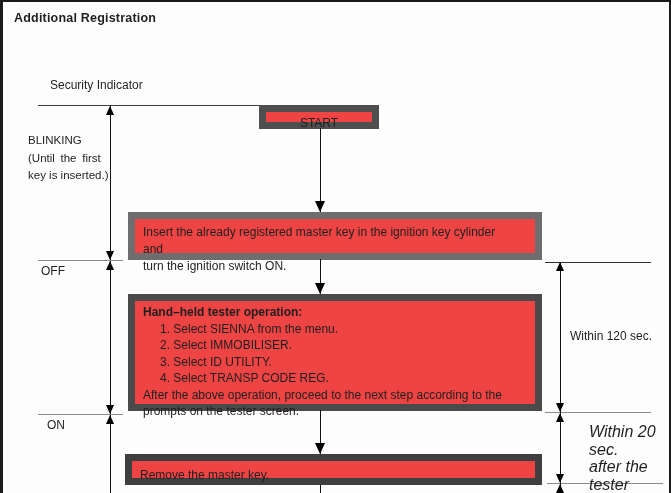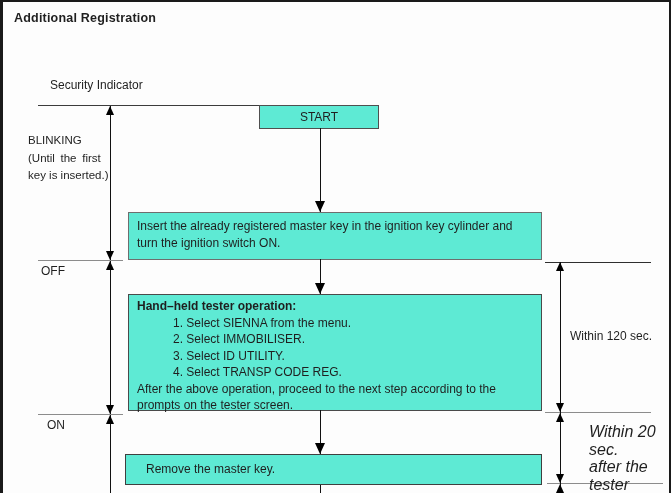--- a/index.html
+++ b/index.html
@@ -17,28 +17,28 @@
   }
   .abs{position:absolute;}
   .title{font-weight:bold;font-size:12.5px;letter-spacing:.2px;}
   .lbl{font-size:12px;white-space:nowrap;}
   .lbl-block{font-size:11.5px;line-height:17.5px;margin-left:20px;}
   .just{word-spacing:2.5px;}
   .hline{position:absolute;height:1px;background:#3c3c3c;}
   .hline.gray{background:#8c8c8c;}
   .vline{position:absolute;width:1px;background:#111;}
   .fbox{
-    position:absolute;background:#5eead4;
-    border:1px solid #f97316;font-size:12px;line-height:17px;
+    position:absolute;background:#ef4444;
+    border:7px solid #f97316;font-size:12px;line-height:17px;
     box-sizing:border-box;
   }
   .start-box{text-align:center;line-height:22px;}
   .step-text{padding:5px 20px 0 8px;}
   .tester-head{font-weight:bold;}
-  .step-item{margin-left:36px;}
+  .step-item{margin-left:17px;}
   
   .arr-up{position:absolute;width:0;height:0;
     border-left:4px solid transparent;border-right:4px solid transparent;
     border-bottom:9px solid #000;}
   .arr-dn{position:absolute;width:0;height:0;
     border-left:4px solid transparent;border-right:4px solid transparent;
     border-top:9px solid #000;}
   
   .arr-dn-lg{position:absolute;width:0;height:0;
     border-left:5px solid transparent;border-right:5px solid transparent;
@@ -95,21 +95,21 @@
     <div class="step-item">2. Select IMMOBILISER.</div>
     <div class="step-item">3. Select ID UTILITY.</div>
     <div class="step-item">4. Select TRANSP CODE REG.</div>
     <div>After the above operation, proceed to the next step according to the</div>
     <div>prompts on the tester screen.</div>
   </div>
 
   <div class="vline" style="left:317px;top:408px;height:44px;"></div>
   <div class="arr-dn-lg" style="left:312px;top:441px;"></div>
 
-  <div class="fbox" style="left:122px;top:452px;width:417px;height:31px;border-color:#3f3f3f;line-height:29px;padding-left:20px;">
+  <div class="fbox" style="left:122px;top:452px;width:417px;height:31px;border-color:#3f3f3f;line-height:29px;padding-left:8px;">
     <span>Remove the master key.</span>
   </div>
 
   <div class="vline" style="left:317px;top:483px;height:10px;"></div>
 
   <div class="hline" style="left:542px;top:260px;width:106px;background:#2f2f2f;"></div>
   <div class="hline gray" style="left:542px;top:410px;width:106px;"></div>
   <div class="hline gray" style="left:544px;top:481px;width:116px;"></div>
 
   <div class="vline" style="left:557px;top:260px;height:233px;"></div>

